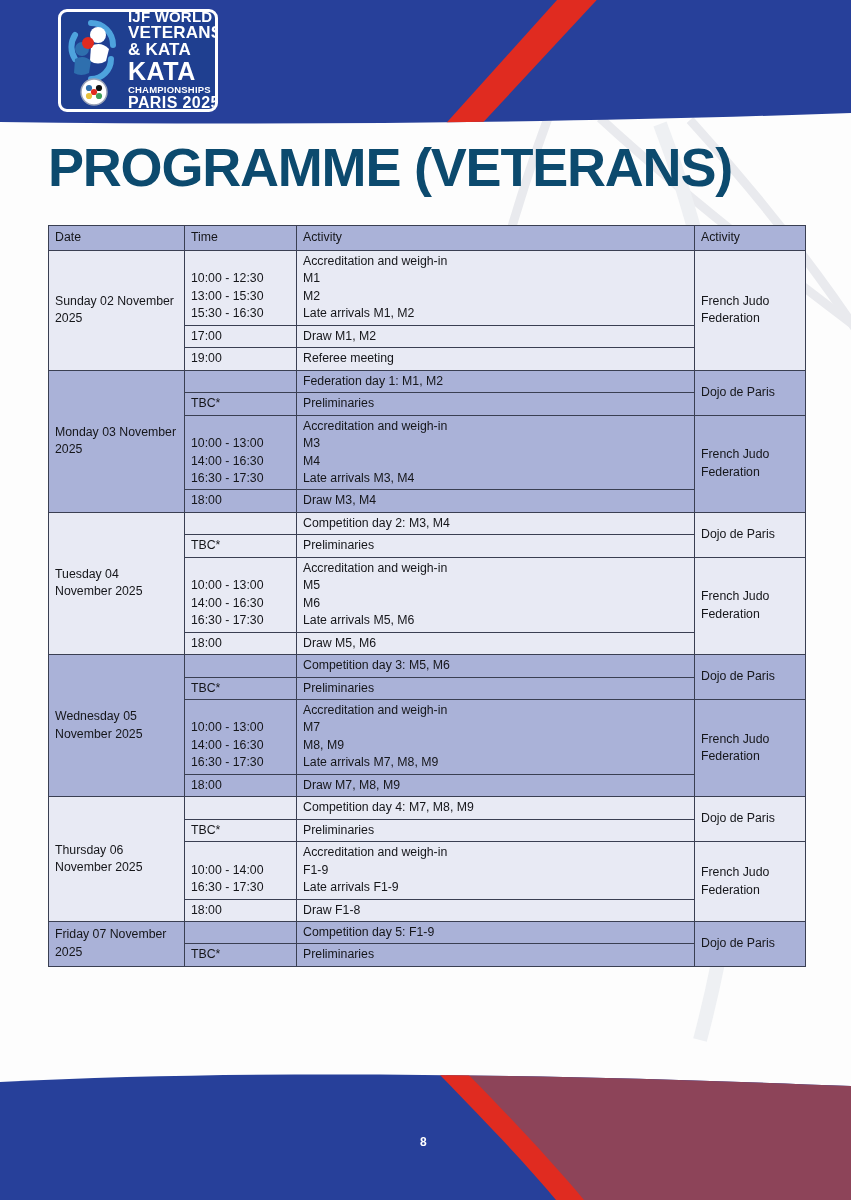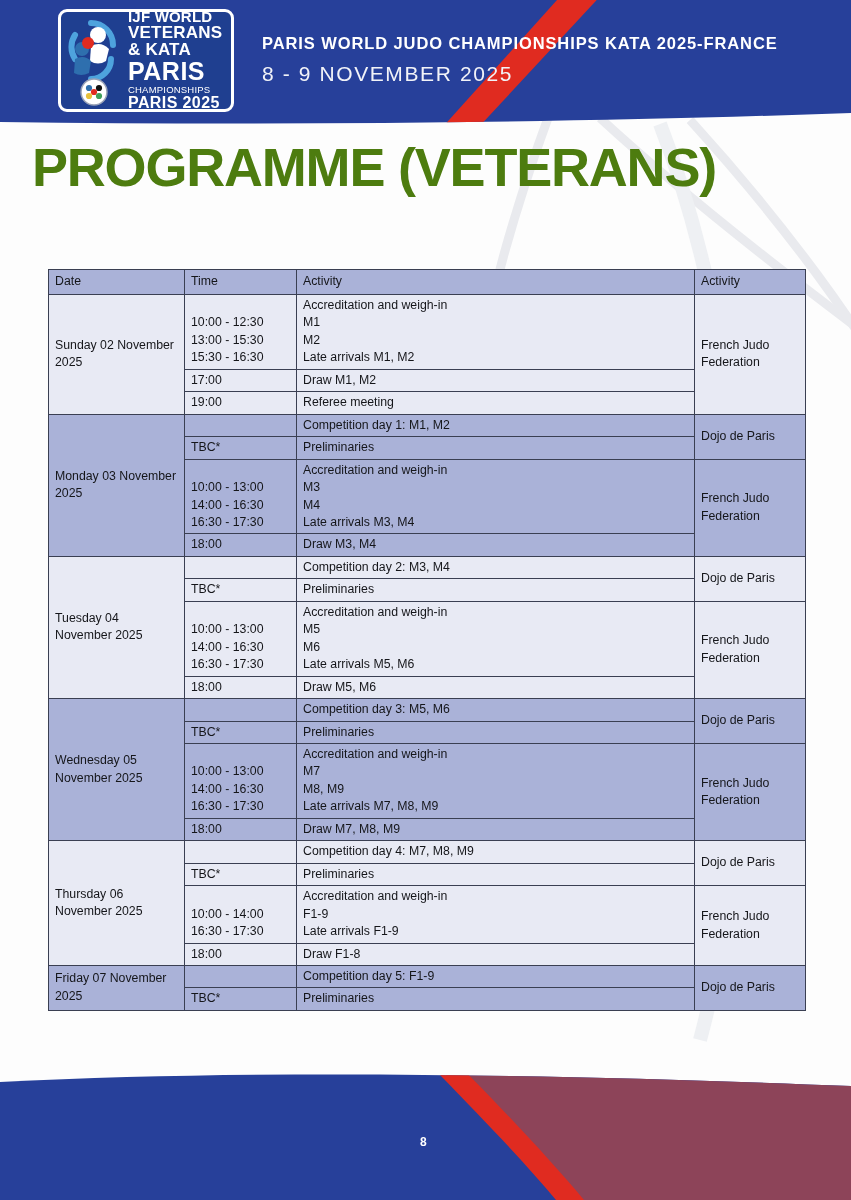--- a/index.html
+++ b/index.html
@@ -26,67 +26,66 @@
     position:absolute;left:0;top:0;width:851px;height:124px;
     z-index:2;overflow:hidden;
   }
   .header-bg{position:absolute;inset:0;}
   .header-inner{
     position:absolute;left:0;top:0;width:851px;height:120px;
     display:flex;align-items:center;z-index:3;
   }
   .logo-box{
     margin-left:58px;
-    width:176px;height:103px;
+    width:160px;height:103px;
     border:3px solid #ffffff;border-radius:9px;
     background:#1f3f90;
     display:flex;align-items:center;
     box-sizing:border-box;
     overflow:hidden;
   }
   .logo-mark{width:66px;height:95px;flex:0 0 auto;}
   .logo-words{
     flex:1;display:flex;flex-direction:column;justify-content:center;
     align-items:flex-start;padding-left:1px;color:#ffffff;line-height:1;
   }
   .lw1{font-size:15px;font-weight:bold;letter-spacing:.2px;}
   .lw2{font-size:17px;font-weight:bold;letter-spacing:.2px;}
   .lw3{font-size:17px;font-weight:bold;letter-spacing:.2px;}
   .lw4{font-size:25px;font-weight:bold;letter-spacing:.5px;margin:1px 0 1px 0;}
-  .lw5{font-size:9.5px;font-weight:normal;letter-spacing:.2px;}
+  .lw5{font-size:9.5px;font-weight:bold;letter-spacing:.2px;}
   .lw6{font-size:16px;font-weight:bold;letter-spacing:.4px;}
 
   .header-text{margin-left:28px;color:#ffffff;}
   .header-title{
     font-size:16.5px;font-weight:bold;letter-spacing:.9px;
     white-space:nowrap;
   }
   .header-dates{
     font-size:21px;font-weight:400;letter-spacing:1.6px;
     margin-top:9px;color:#f2f3f8;
   }
 
   
   .page-title{
-    position:absolute;left:32px;top:136px;z-index:4;
-    font-size:54px;font-weight:bold;color:#4d7c0f;
+    position:absolute;left:48px;top:136px;z-index:4;
+    font-size:54px;font-weight:bold;color:#0c4a6e;
     letter-spacing:-1.2px;
     font-family:"Liberation Sans", sans-serif;
   }
 
   
   .table-wrap{
     position:absolute;left:48px;top:225px;width:757px;z-index:4;
   }
   table.prog{
     border-collapse:collapse;width:757px;
     table-layout:fixed;
     font-size:12.3px;color:#15161a;
     background:#14b8a6;
-    margin-top:44px;
   }
   table.prog td,table.prog th{
     border:1px solid #3a3f52;
     padding:2px 6px;
     vertical-align:middle;
     line-height:1.42;
     font-weight:normal;
     text-align:left;
   }
   .col-date{width:136px;}
@@ -170,30 +169,26 @@
             <circle cx="38" cy="75" r="3.1" fill="#111111"></circle>
             <circle cx="33" cy="79" r="3.1" fill="#e02b20"></circle>
             <circle cx="28" cy="83" r="3.1" fill="#e8c13a"></circle>
             <circle cx="38" cy="83" r="3.1" fill="#3ea05a"></circle>
           </g>
         </svg>
         <div class="logo-words">
           <div class="lw1">IJF WORLD</div>
           <div class="lw2">VETERANS</div>
           <div class="lw3">&amp; KATA</div>
-          <div class="lw4">PARIS</div>
+          <div class="lw4">KATA</div>
           <div class="lw5">CHAMPIONSHIPS</div>
           <div class="lw6">PARIS 2025</div>
         </div>
       </div>
 
-      <div class="header-text">
-        <div class="header-title">PARIS WORLD JUDO CHAMPIONSHIPS KATA 2025-FRANCE</div>
-        <div class="header-dates">8 - 9 NOVEMBER 2025</div>
-      </div>
     </div>
   </div>
 
   <div class="page-title">PROGRAMME (VETERANS)</div>
 
   <div class="table-wrap">
     <table class="prog">
       <colgroup>
         <col class="col-date">
           <col class="col-time">
@@ -229,21 +224,21 @@
             <td>17:00</td>
             <td>Draw M1, M2</td>
           </tr>
           <tr class="band-light">
             <td>19:00</td>
             <td>Referee meeting</td>
           </tr>
           <tr class="band-dark">
             <td rowspan="4">Monday 03 November 2025</td>
             <td>&nbsp;</td>
-            <td class="bold">Competition day 1: M1, M2</td>
+            <td class="bold">Federation day 1: M1, M2</td>
             <td rowspan="2">Dojo de Paris</td>
           </tr>
           <tr class="band-dark">
             <td>TBC*</td>
             <td>Preliminaries</td>
           </tr>
           <tr class="band-dark">
             <td class="cellpad">
               <div>&nbsp;</div>
               <div>10:00 - 13:00</div>

